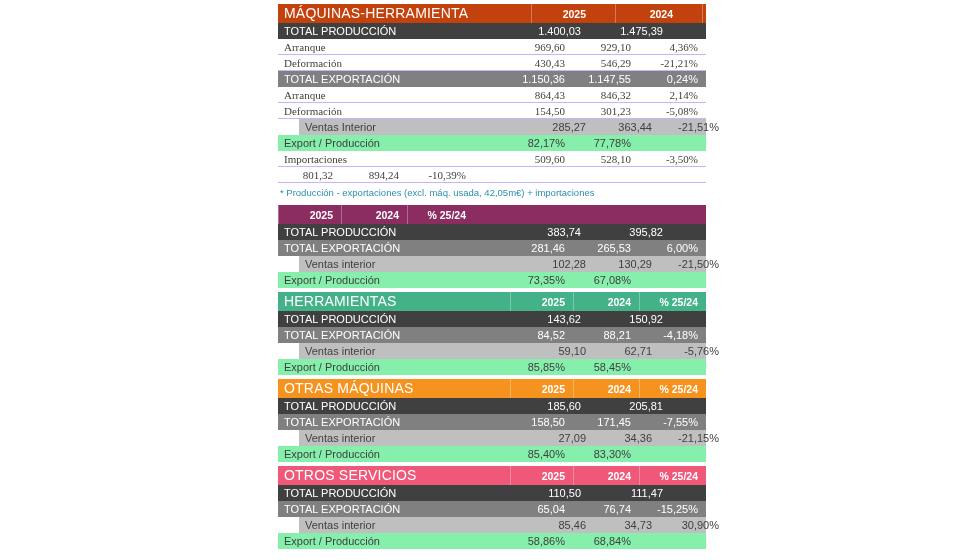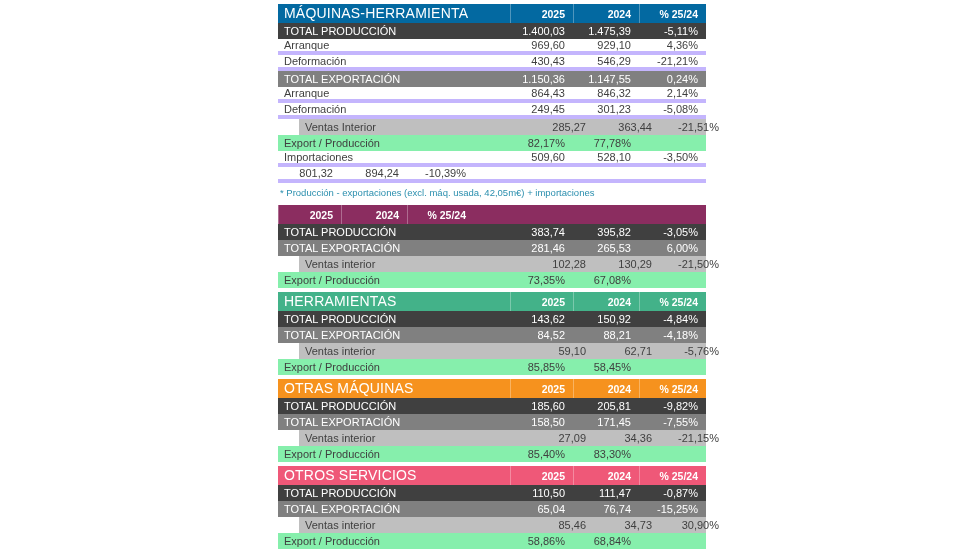--- a/index.html
+++ b/index.html
@@ -29,37 +29,37 @@
   .h-col.c3 { flex:0 0 67px; width:67px; }
   .row {
     display:flex; align-items:center; height:16px; box-sizing:border-box;
     font-size:11px; color:#3f3f3f; background:#ffffff;
   }
   .c-label { flex:0 0 226px; width:226px; padding-left:6px; white-space:nowrap; overflow:hidden; }
   .c-num  { box-sizing:border-box; text-align:right; padding-right:8px; white-space:nowrap; }
   .c-num.c1 { flex:0 0 63px; width:63px; }
   .c-num.c2 { flex:0 0 66px; width:66px; }
   .c-num.c3 { flex:0 0 67px; width:67px; }
-  .row.total-dark { background:#404040; color:#ffffff; }
+  .row.total-dark { background:#404040; color:#ffffff;gap:16px; }
   .row.total-mid  { background:#808080; color:#ffffff; }
   .row.ventas     { background:#bfbfbf;margin-left:21px; }
   .row.export     { background:#86efac; }
-  .row.plain      { border-bottom:4px solid #c4b5fd; }
+  .row.plain      { border-bottom:1px solid #c4b5fd;font-family:Liberation Serif, serif; }
   .footnote {
     height:18px; box-sizing:border-box; padding:4px 0 0 2px;
     font-size:9.5px; color:#2b8fae;
   }
 </style>
 </head>
 <body>
 
 <div class="canvas">
   <div class="tables">
   <div class="section">
-    <div class="sec-header" style="background: #0369a1;">
+    <div class="sec-header" style="background: #c2410c; gap: 21px;">
       <div class="h-title">MÁQUINAS-HERRAMIENTA</div>
       <div class="h-col c1">2025</div>
       <div class="h-col c2">2024</div>
       <div class="h-col c3">% 25/24</div>
     </div>
     <div class="rows">
   <div class="row total-dark">
     <div class="c-label">TOTAL PRODUCCIÓN</div>
     <div class="c-num c1">1.400,03</div>
     <div class="c-num c2">1.475,39</div>
@@ -89,21 +89,21 @@
 
   <div class="row plain">
     <div class="c-label">Arranque</div>
     <div class="c-num c1">864,43</div>
     <div class="c-num c2">846,32</div>
     <div class="c-num c3">2,14%</div>
   </div>
 
   <div class="row plain">
     <div class="c-label">Deformación</div>
-    <div class="c-num c1">249,45</div>
+    <div class="c-num c1">154,50</div>
     <div class="c-num c2">301,23</div>
     <div class="c-num c3">-5,08%</div>
   </div>
 
   <div class="row ventas">
     <div class="c-label">Ventas Interior</div>
     <div class="c-num c1">285,27</div>
     <div class="c-num c2">363,44</div>
     <div class="c-num c3">-21,51%</div>
   </div>

